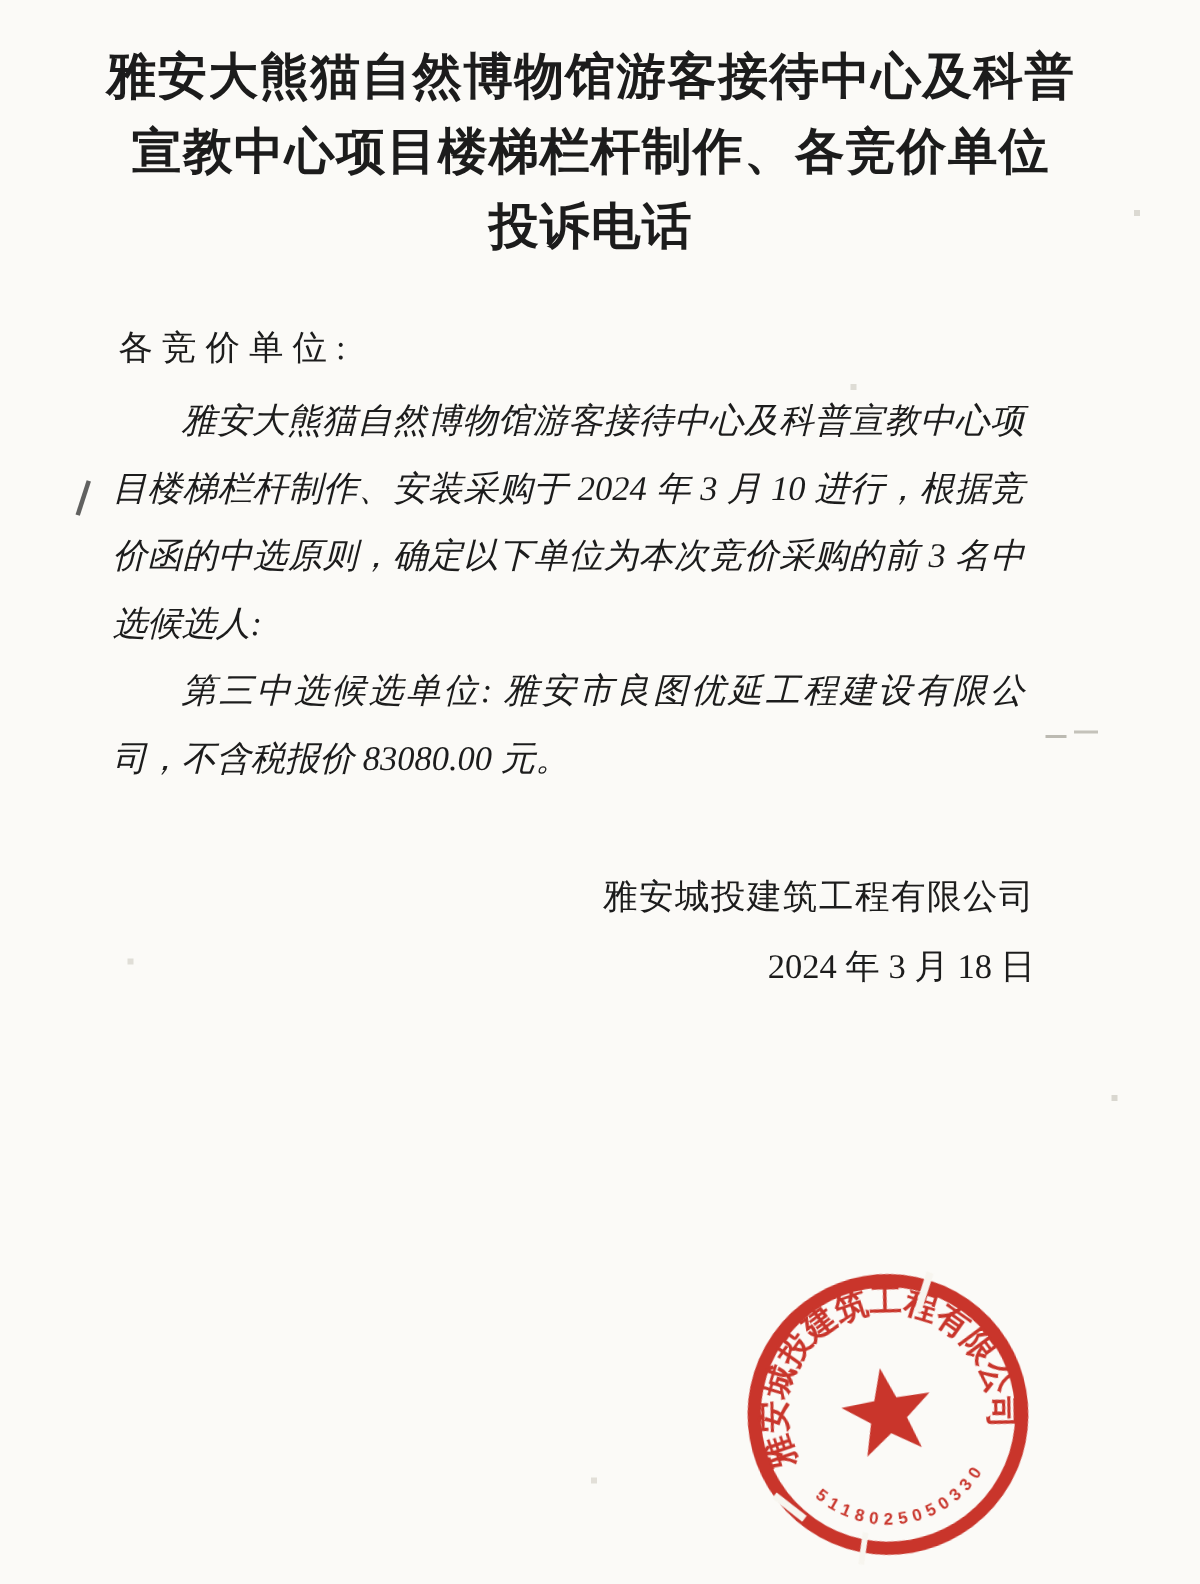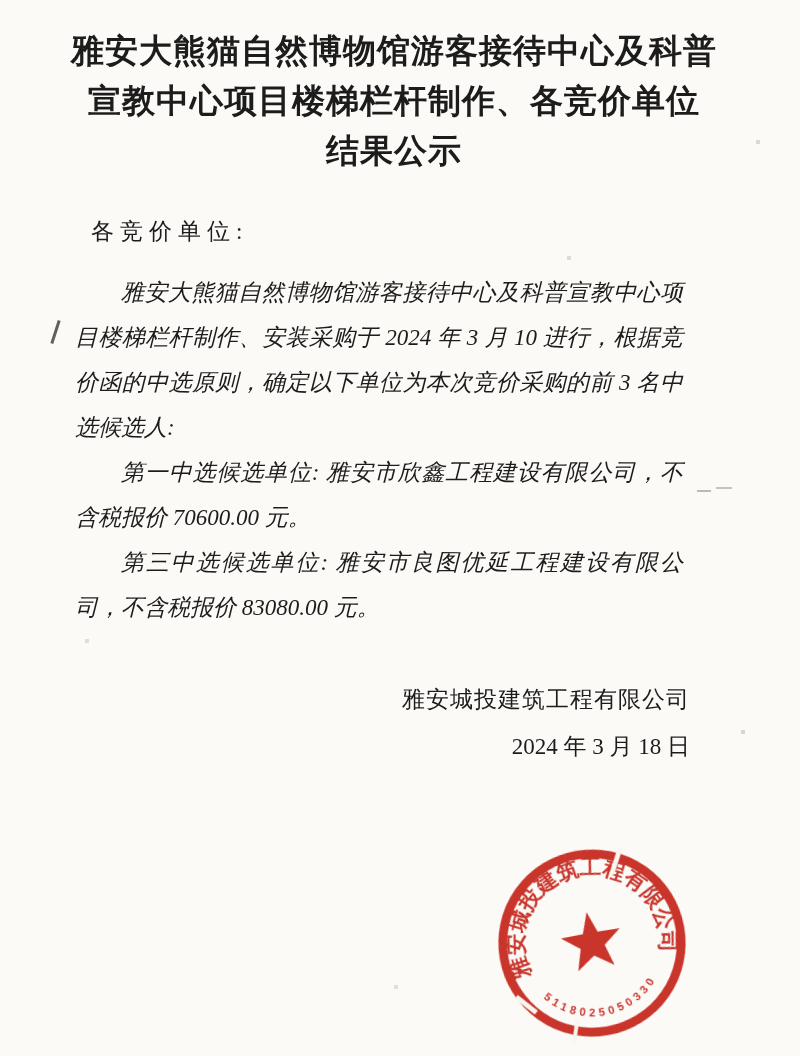--- a/index.html
+++ b/index.html
@@ -28,21 +28,21 @@
   }
   .title .tline { display: block; }
   .body-text {
     margin: 33px 117px 0 75px;
     font-family: "Liberation Serif", serif;
     font-size: 23px;
     line-height: 45px;
     text-align: justify;
     text-justify: inter-ideograph;
   }
-  .salutation { margin: 16px; letter-spacing: 6px; }
+  .salutation { margin: 4px; letter-spacing: 6px; }
   .para {
     margin: 0;
     text-indent: 2em;
     hanging-punctuation: allow-end;
     font-style: italic;
   }
   .signature {
     margin: 46px 110px 0 0;
     text-align: right;
     font-family: "Liberation Serif", serif;
@@ -94,27 +94,26 @@
   }
 </style>
 </head>
 <body>
 
 <div class="page">
 
   <h1 class="title">
     <span class="tline">雅安大熊猫自然博物馆游客接待中心及科普</span>
     <span class="tline">宣教中心项目楼梯栏杆制作、各竞价单位</span>
-    <span class="tline">结果公示</span>
+    <span class="tline">投诉电话</span>
   </h1>
 
   <div class="body-text">
     <p class="salutation">各竞价单位:</p>
     <p class="para">雅安大熊猫自然博物馆游客接待中心及科普宣教中心项目楼梯栏杆制作、安装采购于 2024 年 3 月 10 进行，根据竞价函的中选原则，确定以下单位为本次竞价采购的前 3 名中选候选人:</p>
-    <p class="para">第一中选候选单位: 雅安市欣鑫工程建设有限公司，不含税报价 70600.00 元。</p>
     <p class="para">第三中选候选单位: 雅安市良图优延工程建设有限公司，不含税报价 83080.00 元。</p>
   </div>
 
   <div class="signature">
     <div class="sig-company">雅安城投建筑工程有限公司</div>
     <div class="sig-date">2024 年 3 月 18 日</div>
   </div>
 
   <div class="stamp">
     <svg viewBox="0 0 200 200" width="196" height="196" aria-hidden="true">

